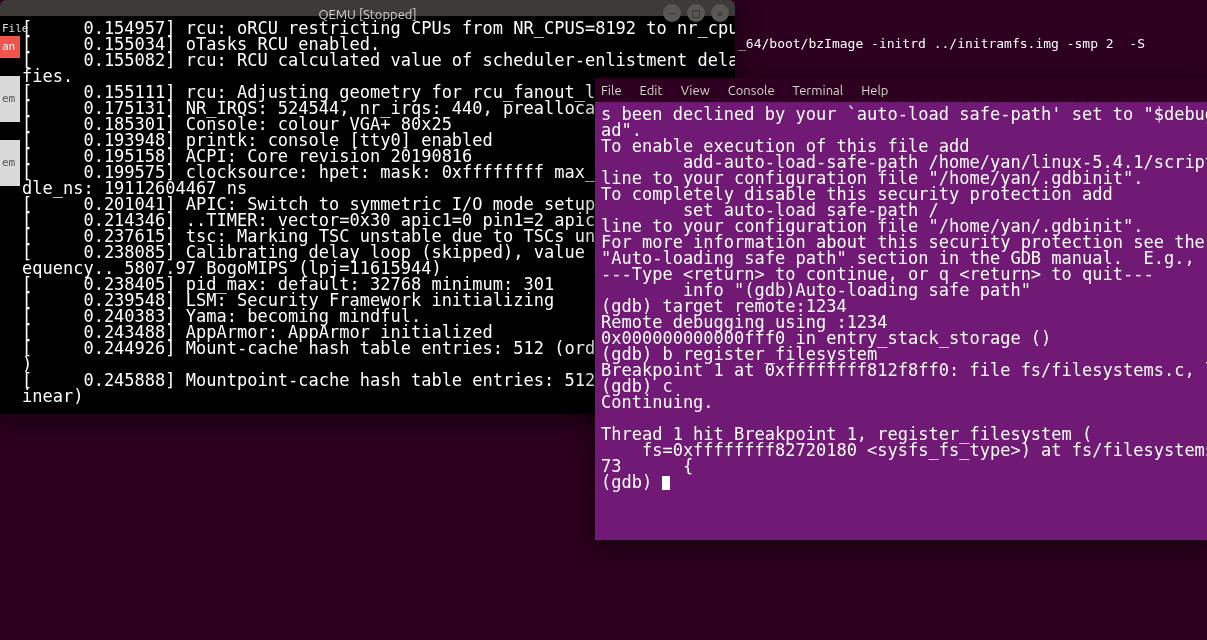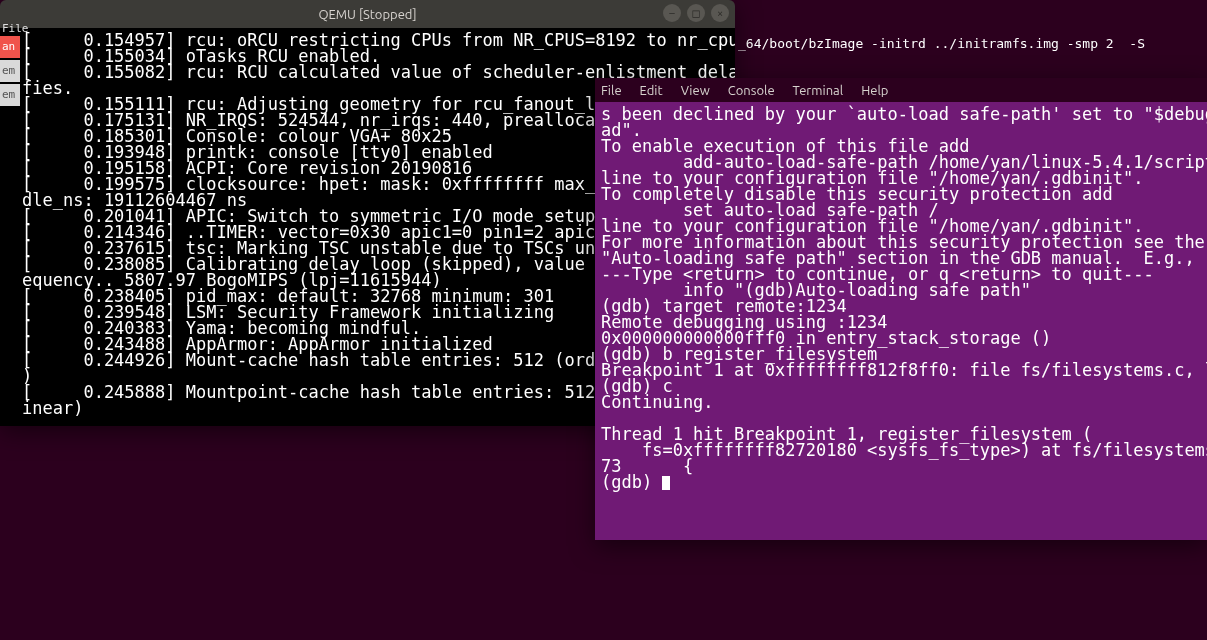--- a/index.html
+++ b/index.html
@@ -1,34 +1,34 @@
 <!DOCTYPE html>
 <html><head>
 <meta charset="utf-8">
 <style>
   html,body{margin:0;padding:0;width:1207px;height:640px;overflow:hidden;
     background:#2c001e;font-family:"DejaVu Sans Mono","Ubuntu Mono",monospace;
     font-size:13px;color:#fff;}
   .win{position:absolute;border-radius:6px 6px 0 0;box-shadow:0 6px 24px rgba(0,0,0,.5);}
-  .titlebar{height:28px;line-height:28px;background:#3c3b37;color:#d7d3cf;
+  .titlebar{height:16px;line-height:28px;background:#3c3b37;color:#d7d3cf;
     border-radius:6px 6px 0 0;position:relative;text-align:center;font-family:Ubuntu,Cantarell,sans-serif;font-size:13px;}
   .winbtns{position:absolute;right:6px;top:4px;display:flex;gap:6px;}
   .wb{width:18px;height:18px;border-radius:9px;background:#595752;color:#2b2a27;
     display:flex;align-items:center;justify-content:center;font-size:11px;cursor:pointer;}
   .menubar{height:24px;line-height:24px;background:#2c001e;color:#d7d3cf;
     font-family:Ubuntu,Cantarell,sans-serif;font-size:13px;padding:0 6px;display:flex;gap:18px;}
   .menubar span{cursor:pointer;}
   .term{background:#000;color:#fff;padding:4px 6px;white-space:pre;line-height:16px;
     font-family:"DejaVu Sans Mono","Ubuntu Mono",monospace;font-size:17px;overflow:hidden;}
   .term2{background:#701a75;}
   .cursor{display:inline-block;width:8px;height:14px;background:#fff;vertical-align:-2px;}
   
   .side{position:absolute;left:0;top:22px;width:20px;color:#333;font-size:11px;line-height:14px}
   .side .a{background:#f0544c;color:#fff;padding:4px 2px}
-  .side .b{background:#d9d9d9;color:#555;padding:4px 2px;margin-top:2px}
+  .side .b{background:#d9d9d9;color:#555;padding:16px 2px;margin-top:18px}
   .bgtext{position:absolute;color:#fff;white-space:pre;text-align:right;}
 </style>
 </head>
 <body>
 
 <div class="bgtext" style="left:738px;top:36px;">_64/boot/bzImage -initrd ../initramfs.img -smp 2  -S</div>
 <div class="bgtext" style="left:738px;top:78px;">mx [bit 5]</div>
 
 <div class="win" style="left:0;top:0;width:735px;">
   <div class="titlebar">

